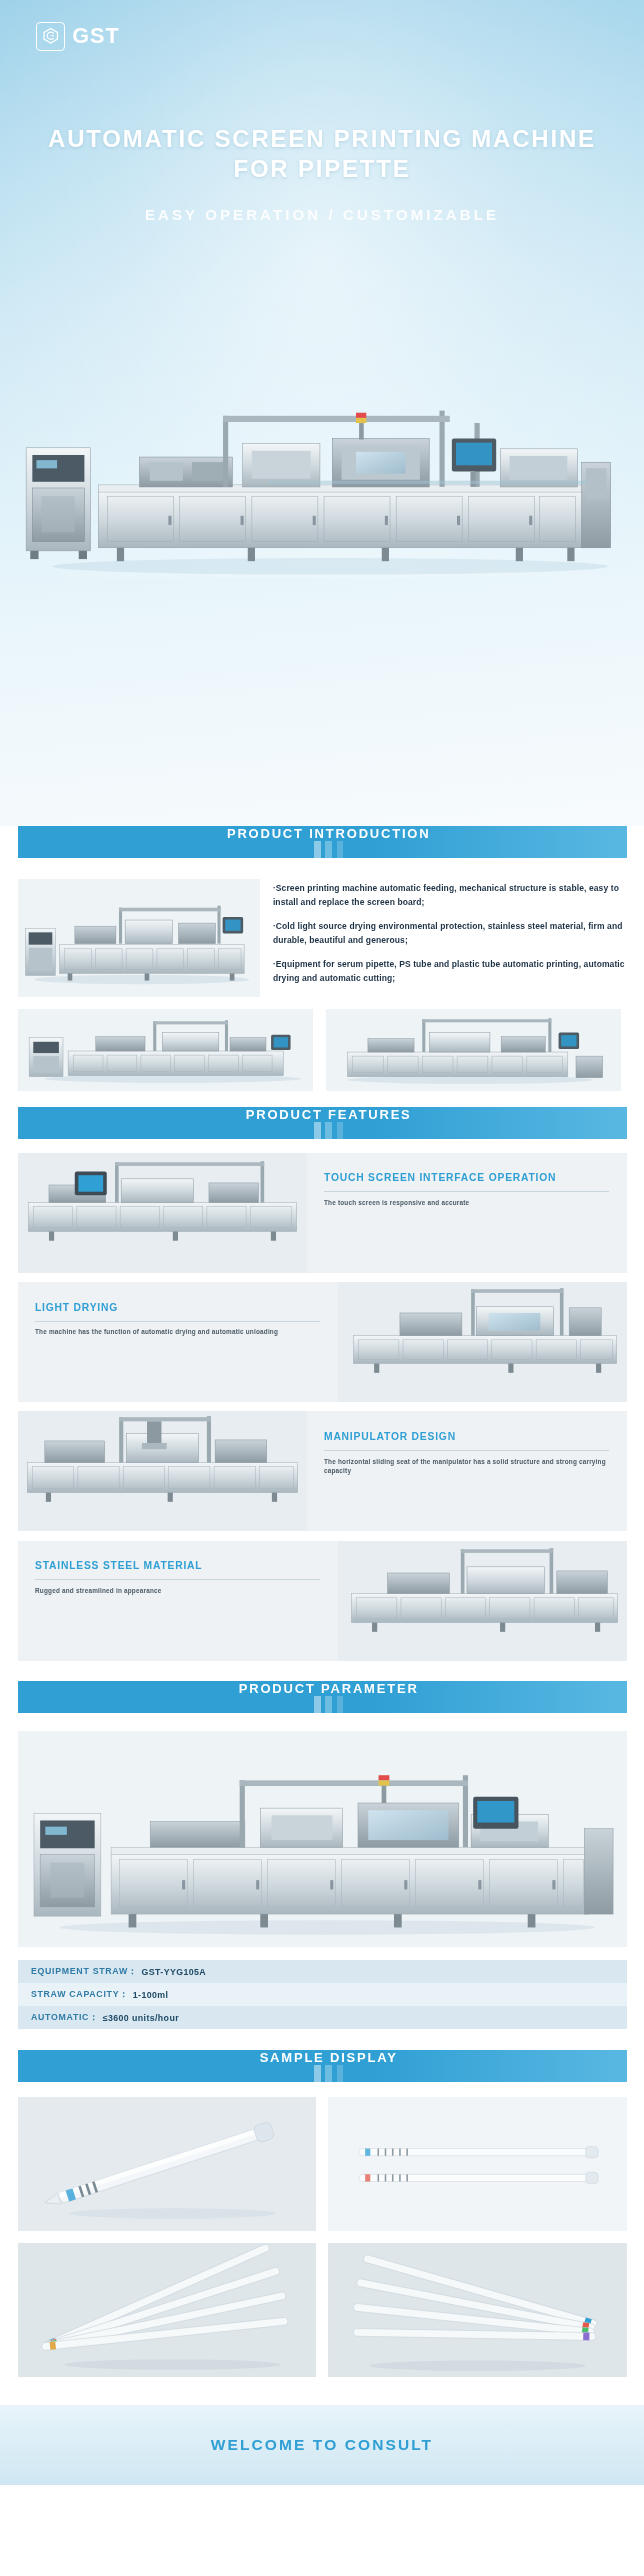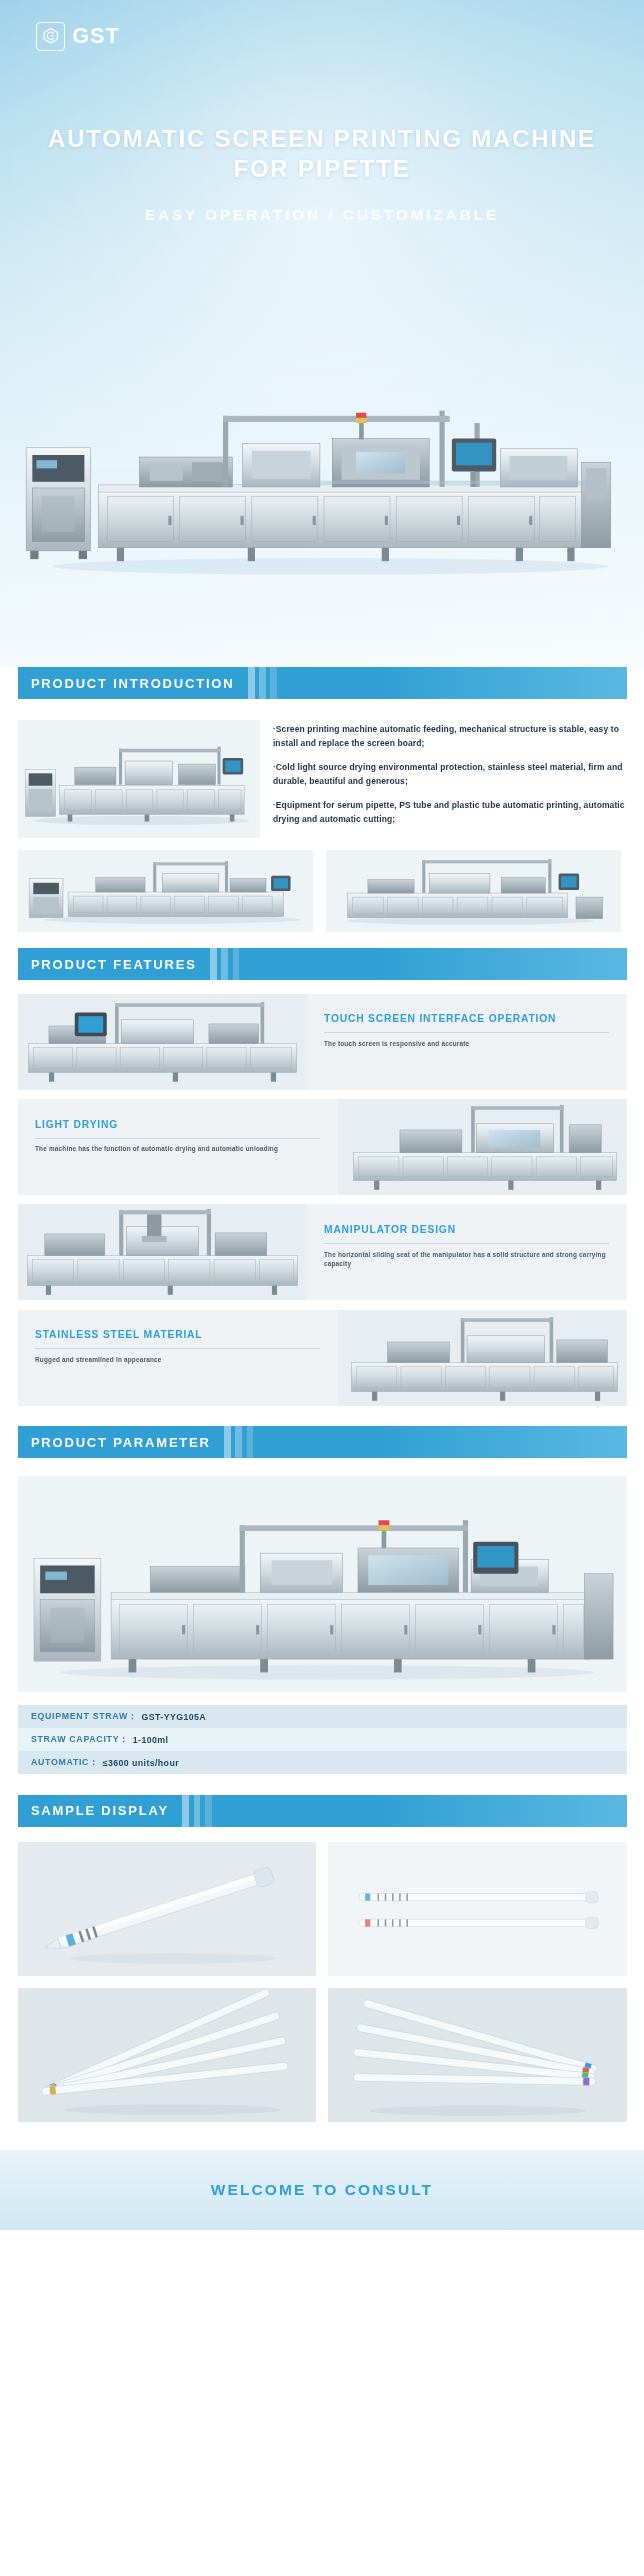--- a/index.html
+++ b/index.html
@@ -7,21 +7,21 @@
     width: 644px;
     background: #ffffff;
     font-family: "Liberation Sans", sans-serif;
   }
   body { width: 644px; min-height: 3220px; position: relative; overflow-x: hidden; }
 
   
   .hero {
     position: relative;
     width: 644px;
-    height: 667px;
+    height: 826px;
     background: linear-gradient(175deg, #9fd2ea 0%, #b9dff0 18%, #cfe9f5 36%, #dff1f9 55%, #eaf6fb 72%, #f2f9fc 88%, #f7fbfd 100%);
     overflow: hidden;
   }
   .hero-glow {
     position: absolute;
     left: -10%; top: -40%;
     width: 120%; height: 110%;
     background: radial-gradient(ellipse at 50% 65%, rgba(255,255,255,0.55) 0%, rgba(255,255,255,0.18) 38%, rgba(255,255,255,0) 65%);
     pointer-events: none;
   }
@@ -82,20 +82,21 @@
 
   
   .sec-title {
     position: relative;
     margin: 0 17.5px;
     height: 32px;
     background: linear-gradient(90deg, #2f9fd4 0%, #2f9fd4 58%, #59b8e2 100%);
     display: flex;
     align-items: center;
     overflow: hidden;
+    flex-direction: column;
   }
   .sec-title .txt {
     color: #ffffff;
     font-size: 13px;
     font-weight: bold;
     letter-spacing: 1.8px;
     padding-left: 13.4px;
     white-space: nowrap;
   }
   .sec-title .bars {
@@ -147,21 +148,21 @@
 
   
   .features {
     padding: 13.4px 17.5px 5.2px 17.5px;
     display: flex;
     flex-direction: column;
     gap: 9.3px;
   }
   .feat-row {
     position: relative;
-    height: 96px;
+    height: 120px;
     background: #eef2f4;
     display: flex;
     overflow: hidden;
   }
   .feat-row.rev { flex-direction: row-reverse; }
   .feat-img {
     width: 289px;
     height: 100%;
     position: relative;
     overflow: hidden;

